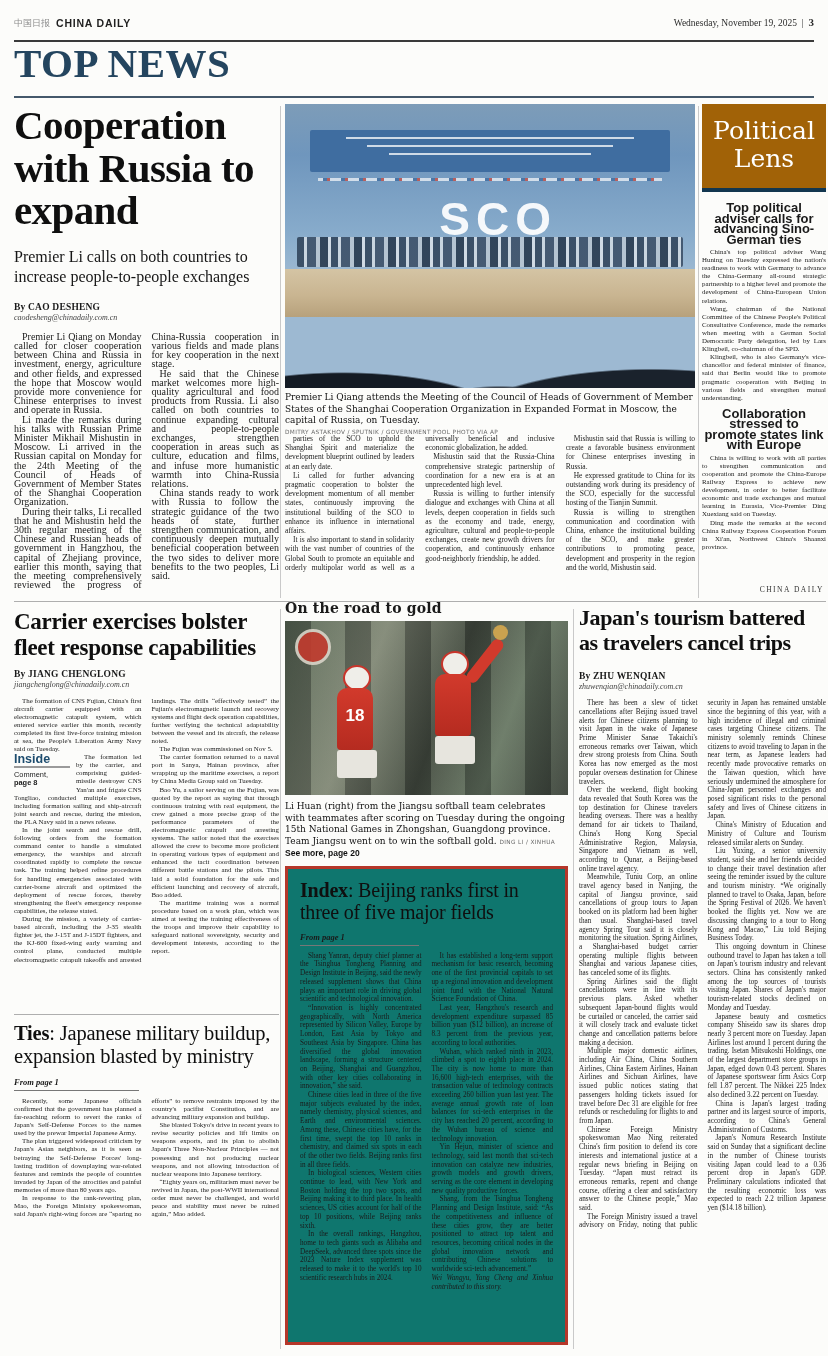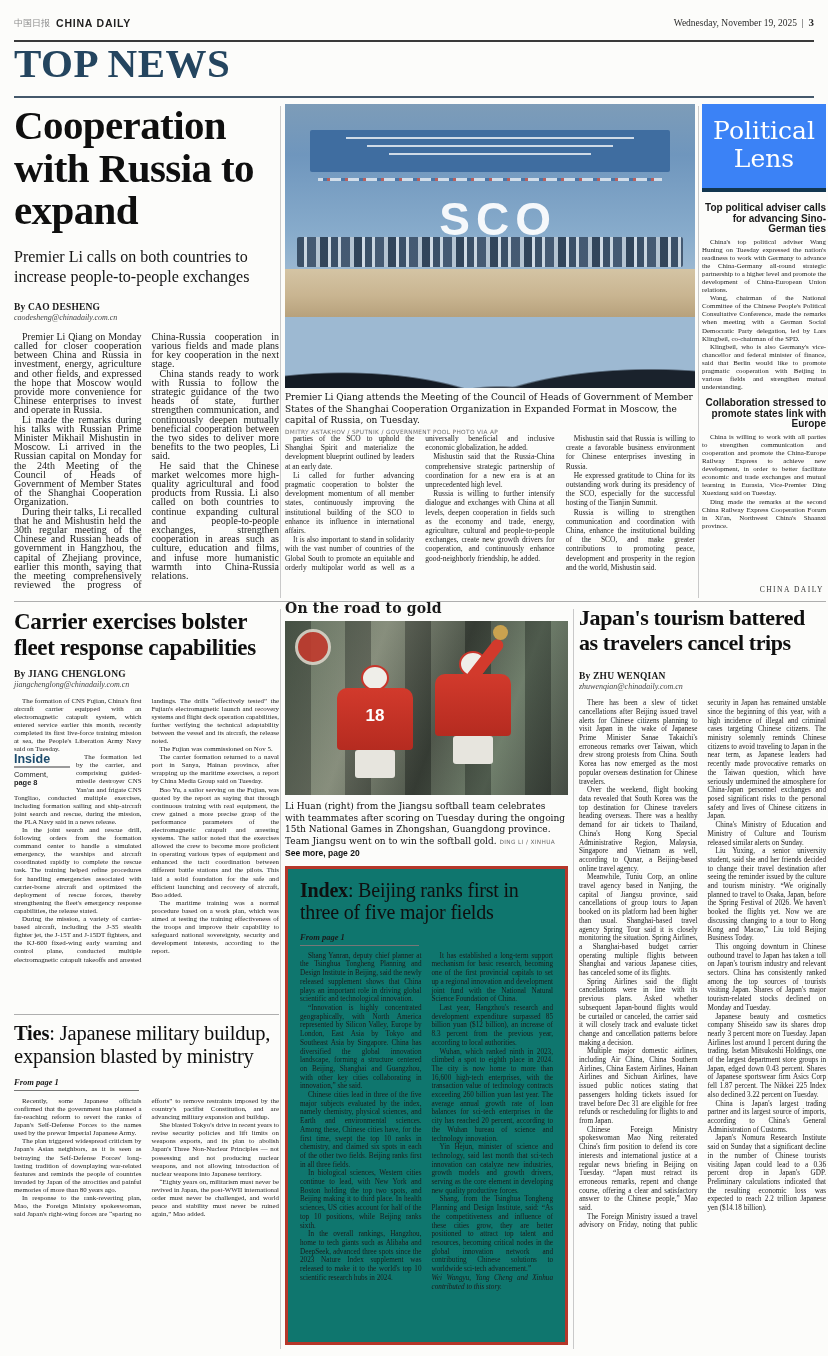--- a/index.html
+++ b/index.html
@@ -59,25 +59,25 @@
           background:radial-gradient(ellipse at 18% 100%,#141b24 0 32%,transparent 33%),
                      radial-gradient(ellipse at 52% 115%,#3c444e 0 30%,transparent 31%),
                      radial-gradient(ellipse at 85% 100%,#1a222c 0 34%,transparent 35%);}
   .lead-caption{position:absolute;left:285px;top:392px;width:410px;font-family:"DejaVu Serif",serif;
                 font-size:9px;line-height:11.5px;color:#111;}
   .lead-cont{position:absolute;left:285px;top:434px;width:410px;height:164px;overflow:hidden;
              font-size:7.5px;line-height:9.2px;}
 
   
   .plens{position:absolute;left:702px;top:104px;width:124px;height:496px;}
-  .plens-box{background:#3b82f6;color:#fff;text-align:center;padding:13px 0 15px;
+  .plens-box{background:#a16207;color:#fff;text-align:center;padding:13px 0 15px;
              font-family:"DejaVu Serif",serif;font-size:25px;line-height:1.12;border-bottom:4px solid #12364f;}
   .plens-items{margin-top:9px;height:372px;overflow:hidden;font-size:6.9px;line-height:8.1px;}
-  .plens-head{font-family:"Liberation Sans",sans-serif;font-weight:bold;font-size:10px;line-height:10.5px;
-              margin:7px 0 3px;text-align:right;}
+  .plens-head{font-family:"Liberation Sans",sans-serif;font-weight:bold;font-size:13px;line-height:10.5px;
+              margin:7px 0 3px;text-align:center;}
   .plens-items .para{margin:0;text-indent:7px;}
   .plens-credit{position:absolute;bottom:6px;right:2px;font-size:7.5px;letter-spacing:1.5px;color:#333;}
 
   
   .sec-headline{font-weight:bold;line-height:1.12;color:#0f0f0f;}
   .sec-headline .normal{font-weight:normal;}
 
   
   .carrier{position:absolute;left:14px;top:609px;width:265px;}
   .carrier .sec-headline{font-size:23px;letter-spacing:-.3px;}
@@ -99,21 +99,21 @@
   .gold{position:absolute;left:285px;top:600px;width:283px;}
   .gold-heading{font-family:"DejaVu Serif",serif;font-weight:bold;font-size:14px;letter-spacing:.2px;}
   .gold-photo{position:relative;margin-top:5px;width:283px;height:174px;overflow:hidden;
               background:linear-gradient(110deg,#5f6e5c 0%,#8b9180 30%,#474e44 55%,#6e7e6b 75%,#3a403a 100%);}
   .ph2-blur{position:absolute;inset:0;
             background:repeating-linear-gradient(90deg,rgba(20,24,20,.35) 0 26px,rgba(120,130,110,.18) 26px 60px);}
   .ph2-sign{position:absolute;left:10px;top:8px;width:30px;height:30px;border-radius:50%;
             background:#c23b2e;border:3px solid #d9d4c8;opacity:.9;}
   .ph2-player{position:absolute;}
   .ph2-helmet{width:24px;height:22px;border-radius:50%;background:#efeee9;border:2px solid #c8352b;margin:0 auto;}
-  .ph2-torso{width:76px;height:62px;border-radius:10px 10px 4px 4px;background:linear-gradient(180deg,#d23a2c,#b52b20);
+  .ph2-torso{width:36px;height:62px;border-radius:10px 10px 4px 4px;background:linear-gradient(180deg,#d23a2c,#b52b20);
              margin-top:-3px;position:relative;}
   .ph2-num{position:absolute;left:0;right:0;top:18px;text-align:center;color:#fff;
            font-family:"Liberation Sans",sans-serif;font-weight:bold;font-size:17px;}
   .ph2-arm{position:absolute;width:12px;height:52px;background:#d23a2c;border-radius:6px;
            transform:rotate(38deg);}
   .ph2-glove{position:absolute;width:15px;height:15px;border-radius:50%;background:#caa24f;}
   .ph2-pants{width:40px;height:28px;background:#e7e5de;margin:0 auto;border-radius:3px;}
   .gold-caption{margin-top:6px;font-family:"DejaVu Serif",serif;font-size:9px;line-height:11.5px;color:#111;}
   .gold-caption b{font-family:"Liberation Sans",sans-serif;font-size:8.5px;}
 
@@ -153,22 +153,22 @@
     <div class="lead-headline">Cooperation with Russia to expand</div>
     <div class="lead-subhead">Premier Li calls on both countries to increase people-to-people exchanges</div>
     <div class="lead-byline-block">
       <div class="byline">By CAO DESHENG</div>
       <div class="email">caodesheng@chinadaily.com.cn</div>
     </div>
     <div class="lead-body body-text cols2">
         <p class="para">Premier Li Qiang on Monday called for closer cooperation between China and Russia in investment, energy, agriculture and other fields, and expressed the hope that Moscow would provide more convenience for Chinese enterprises to invest and operate in Russia.</p>
         <p class="para">Li made the remarks during his talks with Russian Prime Minister Mikhail Mishustin in Moscow. Li arrived in the Russian capital on Monday for the 24th Meeting of the Council of Heads of Government of Member States of the Shanghai Cooperation Organization.</p>
         <p class="para">During their talks, Li recalled that he and Mishustin held the 30th regular meeting of the Chinese and Russian heads of government in Hangzhou, the capital of Zhejiang province, earlier this month, saying that the meeting comprehensively reviewed the progress of China-Russia cooperation in various fields and made plans for key cooperation in the next stage.</p>
+        <p class="para">He said that the Chinese market welcomes more high-quality agricultural and food products from Russia. Li also called on both countries to continue expanding cultural and people-to-people exchanges, strengthen cooperation in areas such as culture, education and films, and infuse more humanistic warmth into China-Russia relations.</p>
         <p class="para">China stands ready to work with Russia to follow the strategic guidance of the two heads of state, further strengthen communication, and continuously deepen mutually beneficial cooperation between the two sides to deliver more benefits to the two peoples, Li said.</p>
-        <p class="para">He said that the Chinese market welcomes more high-quality agricultural and food products from Russia. Li also called on both countries to continue expanding cultural and people-to-people exchanges, strengthen cooperation in areas such as culture, education and films, and infuse more humanistic warmth into China-Russia relations.</p>
         <p class="para">Noting that the Tianjin Summit of the Shanghai Cooperation Organization held from Aug 31 to Sept 1 achieved a series of fruitful results of milestone significance, the premier said that China is willing to maintain close coordination and collaboration with Russia to encourage all</p>
       </div>
   </div>
 
   <div class="lead-photo">
     <div class="ph1-sky"></div>
     <div class="ph1-banner">
       <div class="ph1-bline" style="top:7px;"></div>
       <div class="ph1-bline" style="top:15px;left:16%;right:16%;"></div>
       <div class="ph1-bline" style="top:23px;left:22%;right:22%;"></div>

